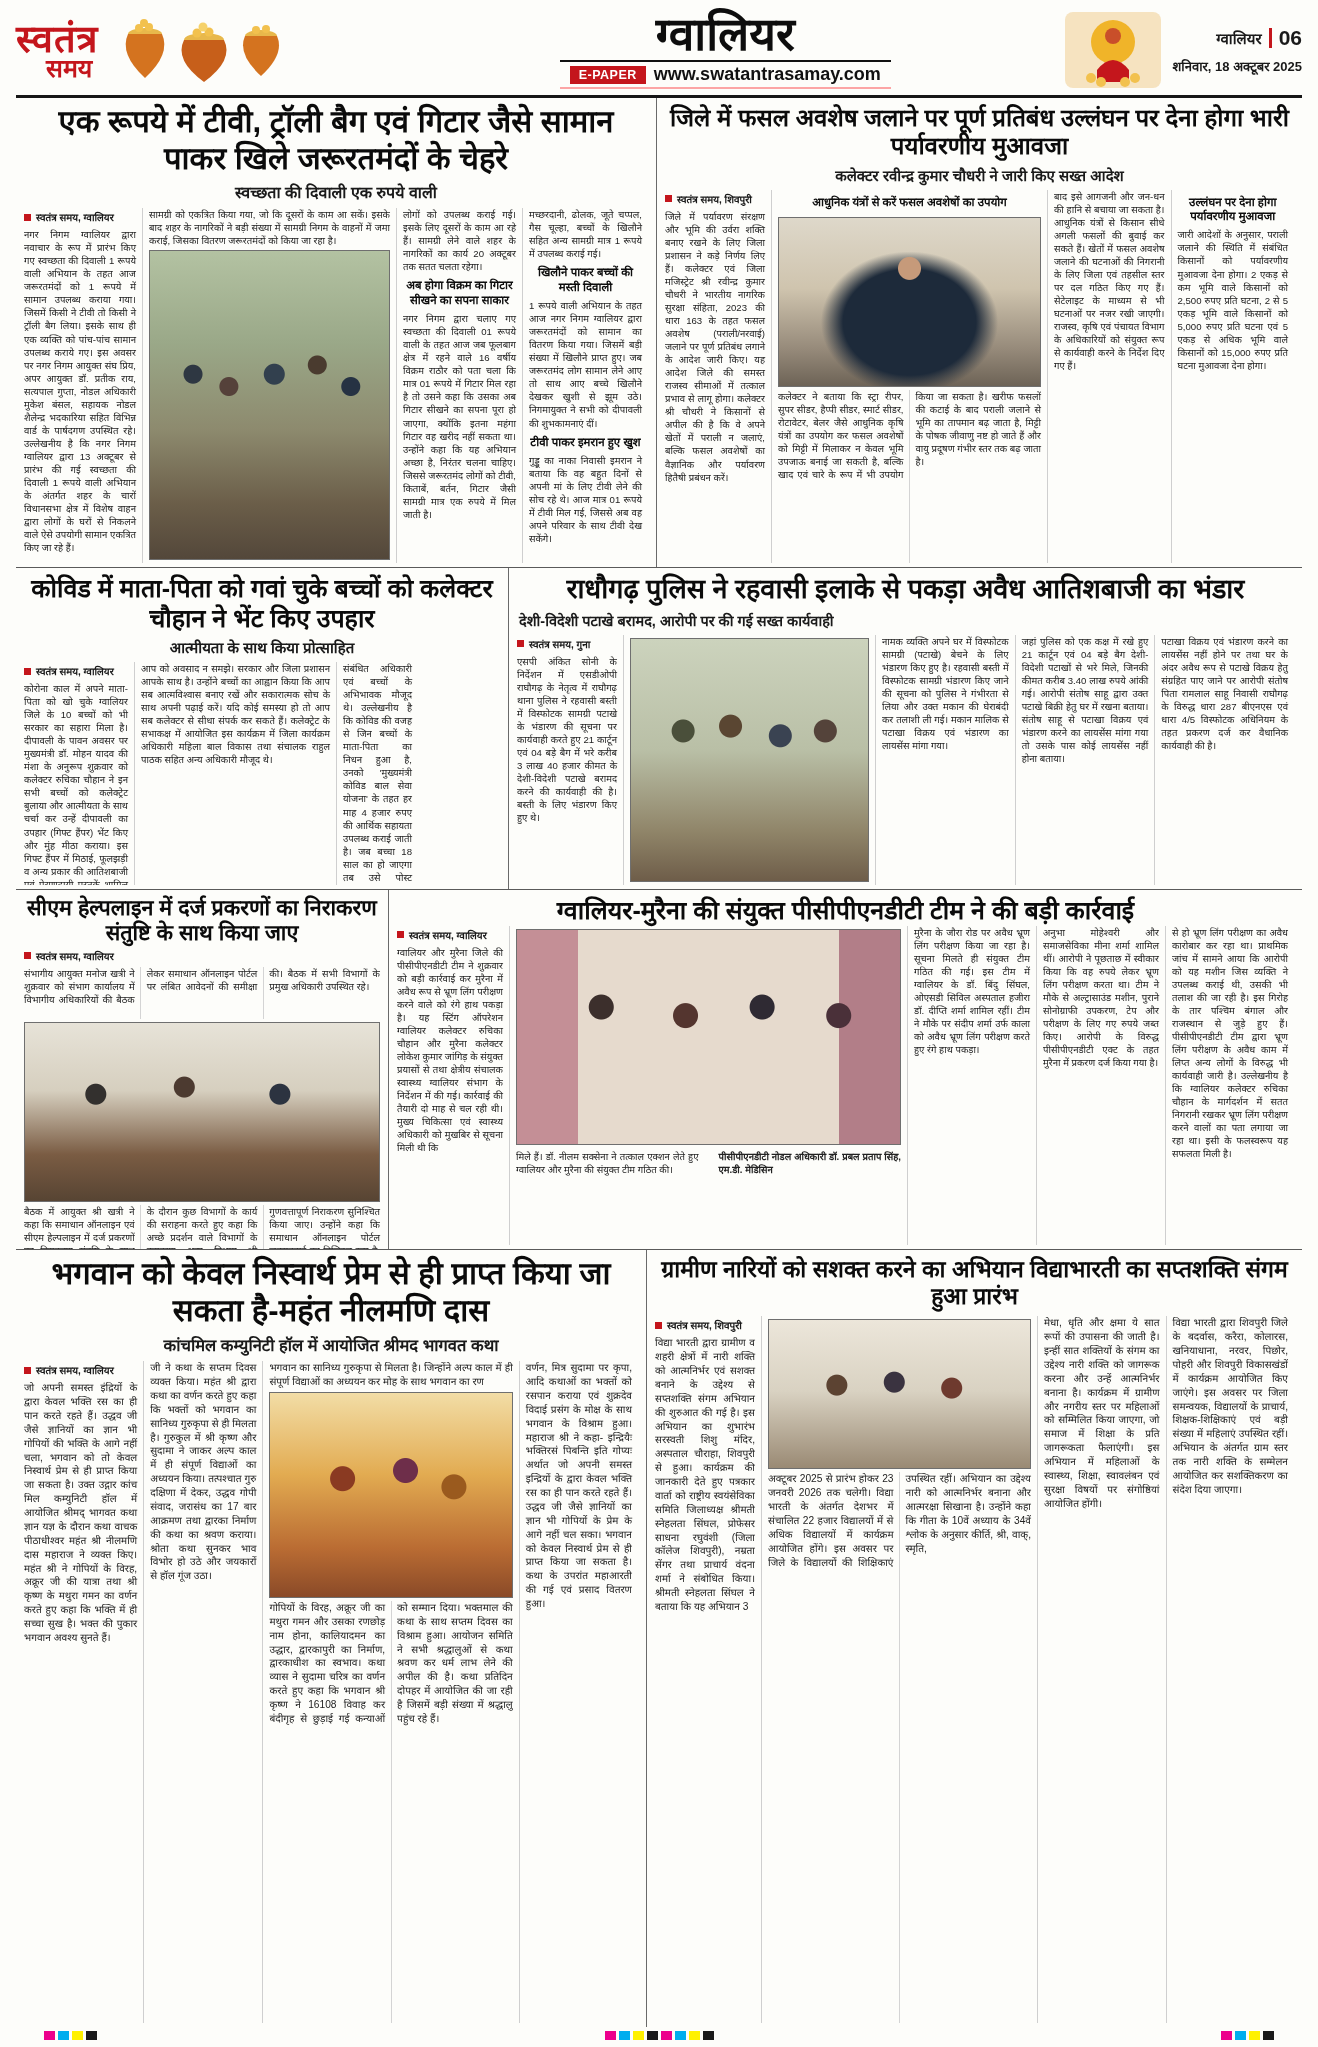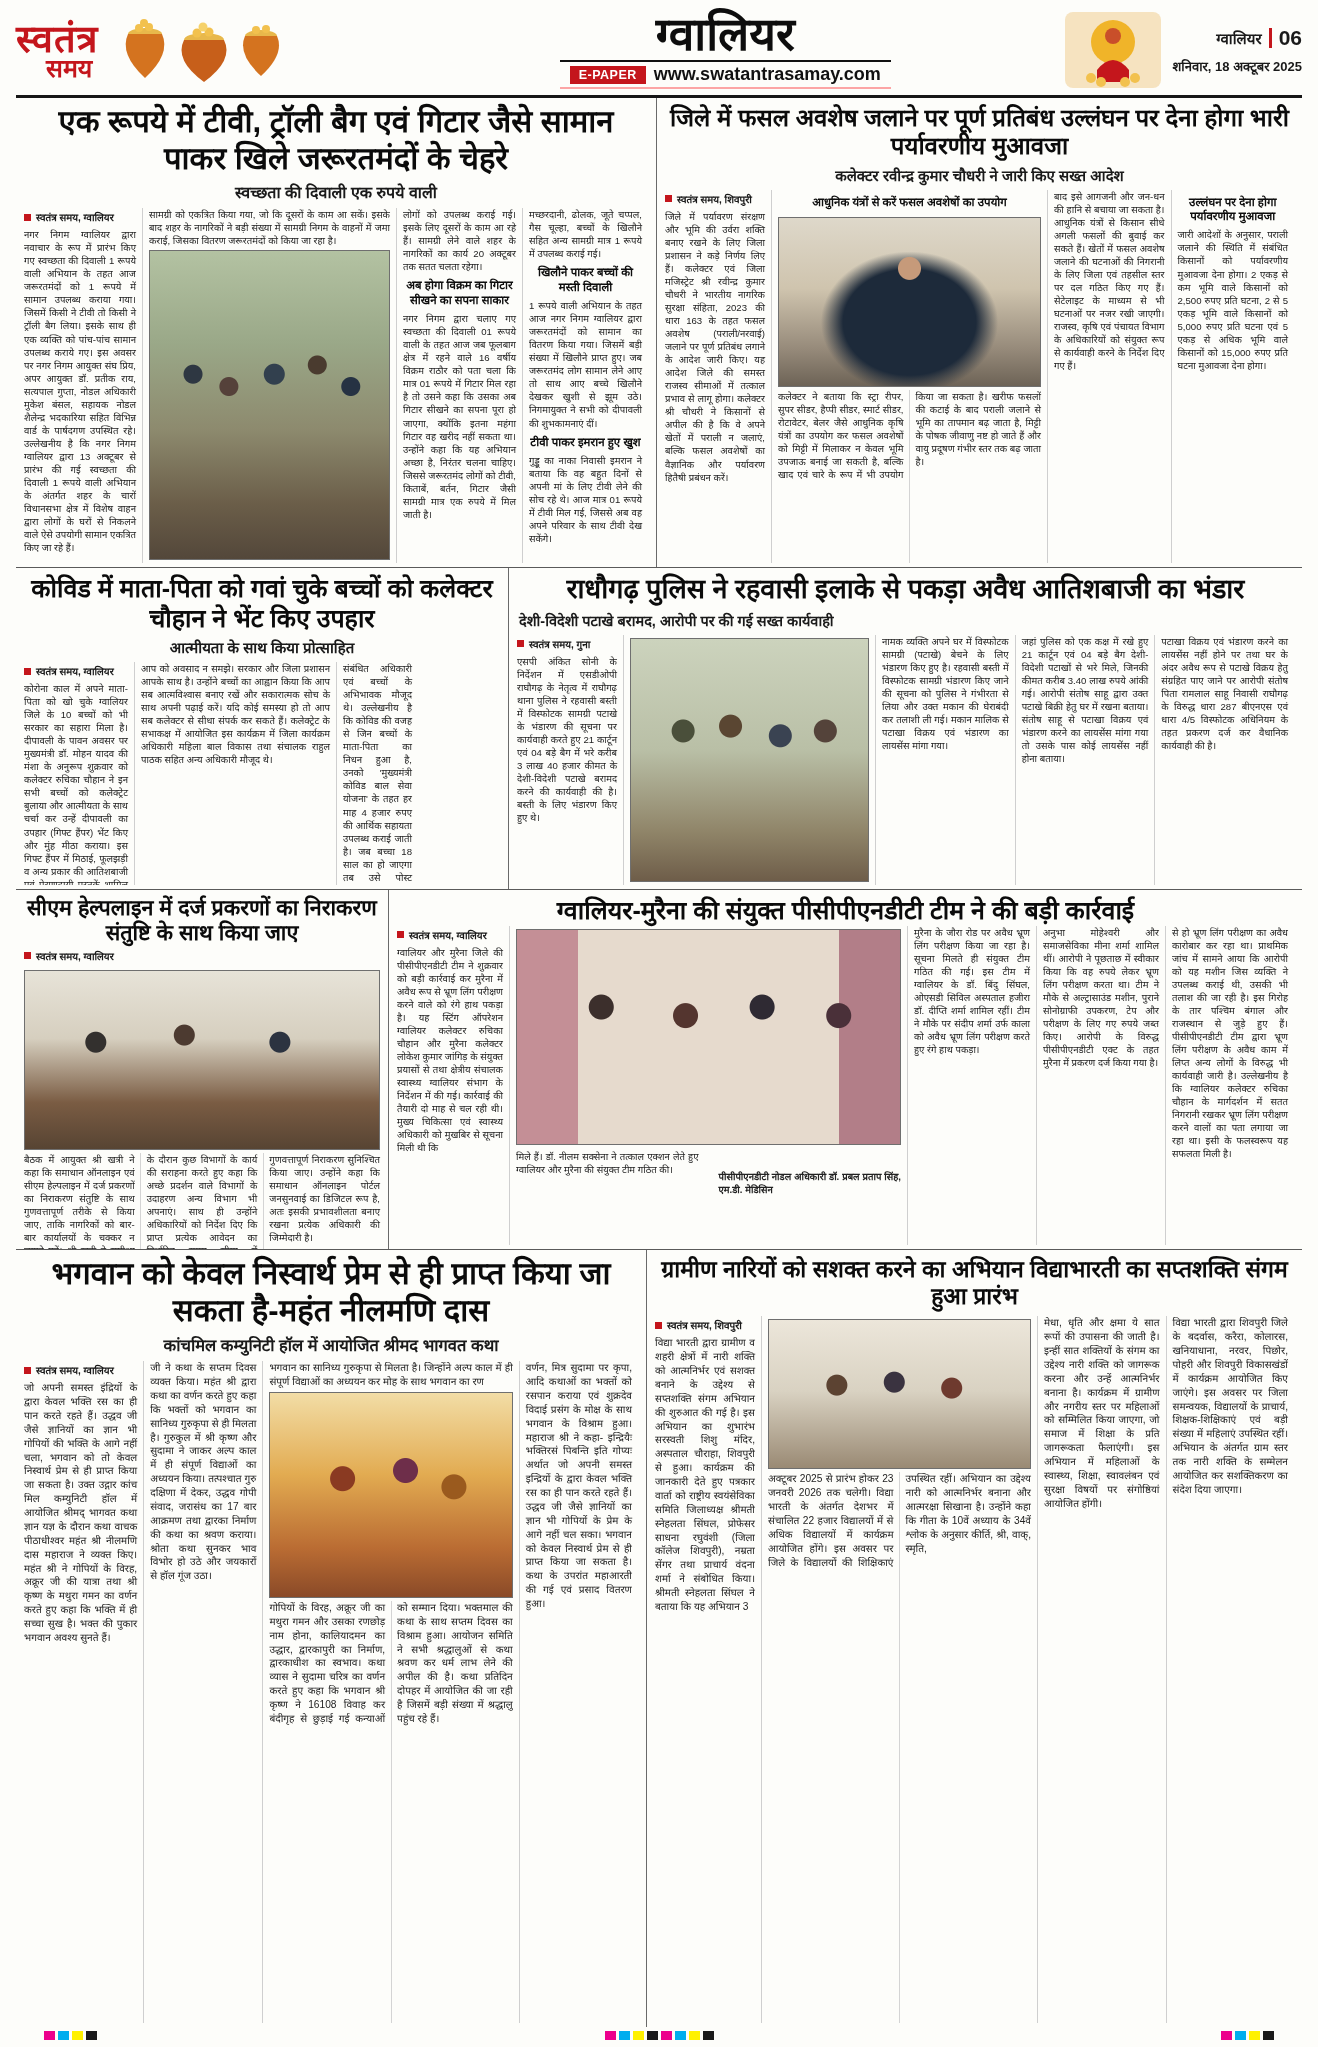--- a/index.html
+++ b/index.html
@@ -64,21 +64,21 @@
   .g-a8 { grid-template-columns:106px 276px 1fr 1fr; }
   .gcell { padding:0 6px; border-left:1px solid #cfcfcf; overflow:hidden; min-width:0; }
   .gcell:first-child { border-left:none; padding-left:0; }
   .colflex { display:flex; flex-direction:column; }
   .grow { flex:1; min-height:0; }
   .photo { border:1px solid #6f6f6f; margin:3px 0; width:100%; }
   .cols2 { columns:2; column-gap:12px; column-rule:1px solid #d4d4d4; }
   .cols3 { columns:3; column-gap:12px; column-rule:1px solid #d4d4d4; }
   .under-photo { display:flex; gap:20px; margin-top:2px; }
   .under-photo > * { flex:1; min-width:0; }
-  .cap-bold { font-weight:800;margin-top:20px; }
+  .cap-bold { font-weight:800; }
   
   .ph1 { background:
     radial-gradient(circle at 18% 40%, #2e3742 0 9px, transparent 10px),
     radial-gradient(circle at 33% 44%, #55413a 0 9px, transparent 10px),
     radial-gradient(circle at 52% 40%, #32404e 0 10px, transparent 11px),
     radial-gradient(circle at 70% 37%, #4a3b2f 0 9px, transparent 10px),
     radial-gradient(circle at 84% 44%, #263243 0 9px, transparent 10px),
     linear-gradient(180deg,#b3c2a2 0%,#9aa888 30%,#8d8a6e 58%,#6b5e49 82%,#53473a 100%); }
   .ph2 { background:
     radial-gradient(circle at 50% 30%, #c69a7a 0 11px, transparent 12px),
@@ -289,20 +289,21 @@
       </section>
     </div>
 
     <div class="row row3">
       <section class="art a5">
         <h1 class="hl hl-a5">सीएम हेल्पलाइन में दर्ज प्रकरणों का निराकरण संतुष्टि के साथ किया जाए</h1>
         <div class="byline">
             <span class="bmark"></span>
             <span>स्वतंत्र समय, ग्वालियर</span>
           </div>
+        <div class="txt cols3" style="height:52px">संभागीय आयुक्त मनोज खत्री ने शुक्रवार को संभाग कार्यालय में विभागीय अधिकारियों की बैठक लेकर समाधान ऑनलाइन पोर्टल पर लंबित आवेदनों की समीक्षा की। बैठक में सभी विभागों के प्रमुख अधिकारी उपस्थित रहे।</div>
         <figure class="photo ph5" style="height:180px"></figure>
         <div class="txt cols3 grow">बैठक में आयुक्त श्री खत्री ने कहा कि समाधान ऑनलाइन एवं सीएम हेल्पलाइन में दर्ज प्रकरणों का निराकरण संतुष्टि के साथ गुणवत्तापूर्ण तरीके से किया जाए, ताकि नागरिकों को बार-बार कार्यालयों के चक्कर न लगाने पड़ें। श्री खत्री ने समीक्षा के दौरान कुछ विभागों के कार्य की सराहना करते हुए कहा कि अच्छे प्रदर्शन वाले विभागों के उदाहरण अन्य विभाग भी अपनाएं। साथ ही उन्होंने अधिकारियों को निर्देश दिए कि प्राप्त प्रत्येक आवेदन का निर्धारित समय सीमा में गुणवत्तापूर्ण निराकरण सुनिश्चित किया जाए। उन्होंने कहा कि समाधान ऑनलाइन पोर्टल जनसुनवाई का डिजिटल रूप है, अतः इसकी प्रभावशीलता बनाए रखना प्रत्येक अधिकारी की जिम्मेदारी है।</div>
       </section>
 
       <section class="art a6">
         <h1 class="hl hl-a6">ग्वालियर-मुरैना की संयुक्त पीसीपीएनडीटी टीम ने की बड़ी कार्रवाई</h1>
         <div class="art-grid g-a6">
           <div class="gcell">
             <div class="byline">
                 <span class="bmark"></span>

